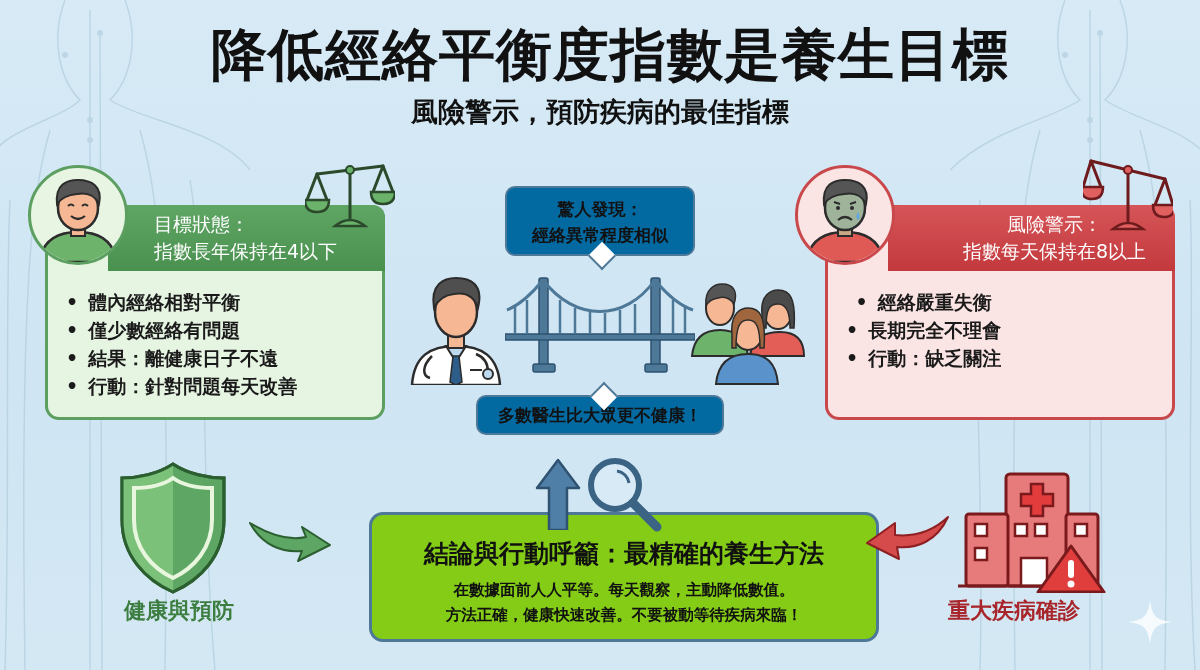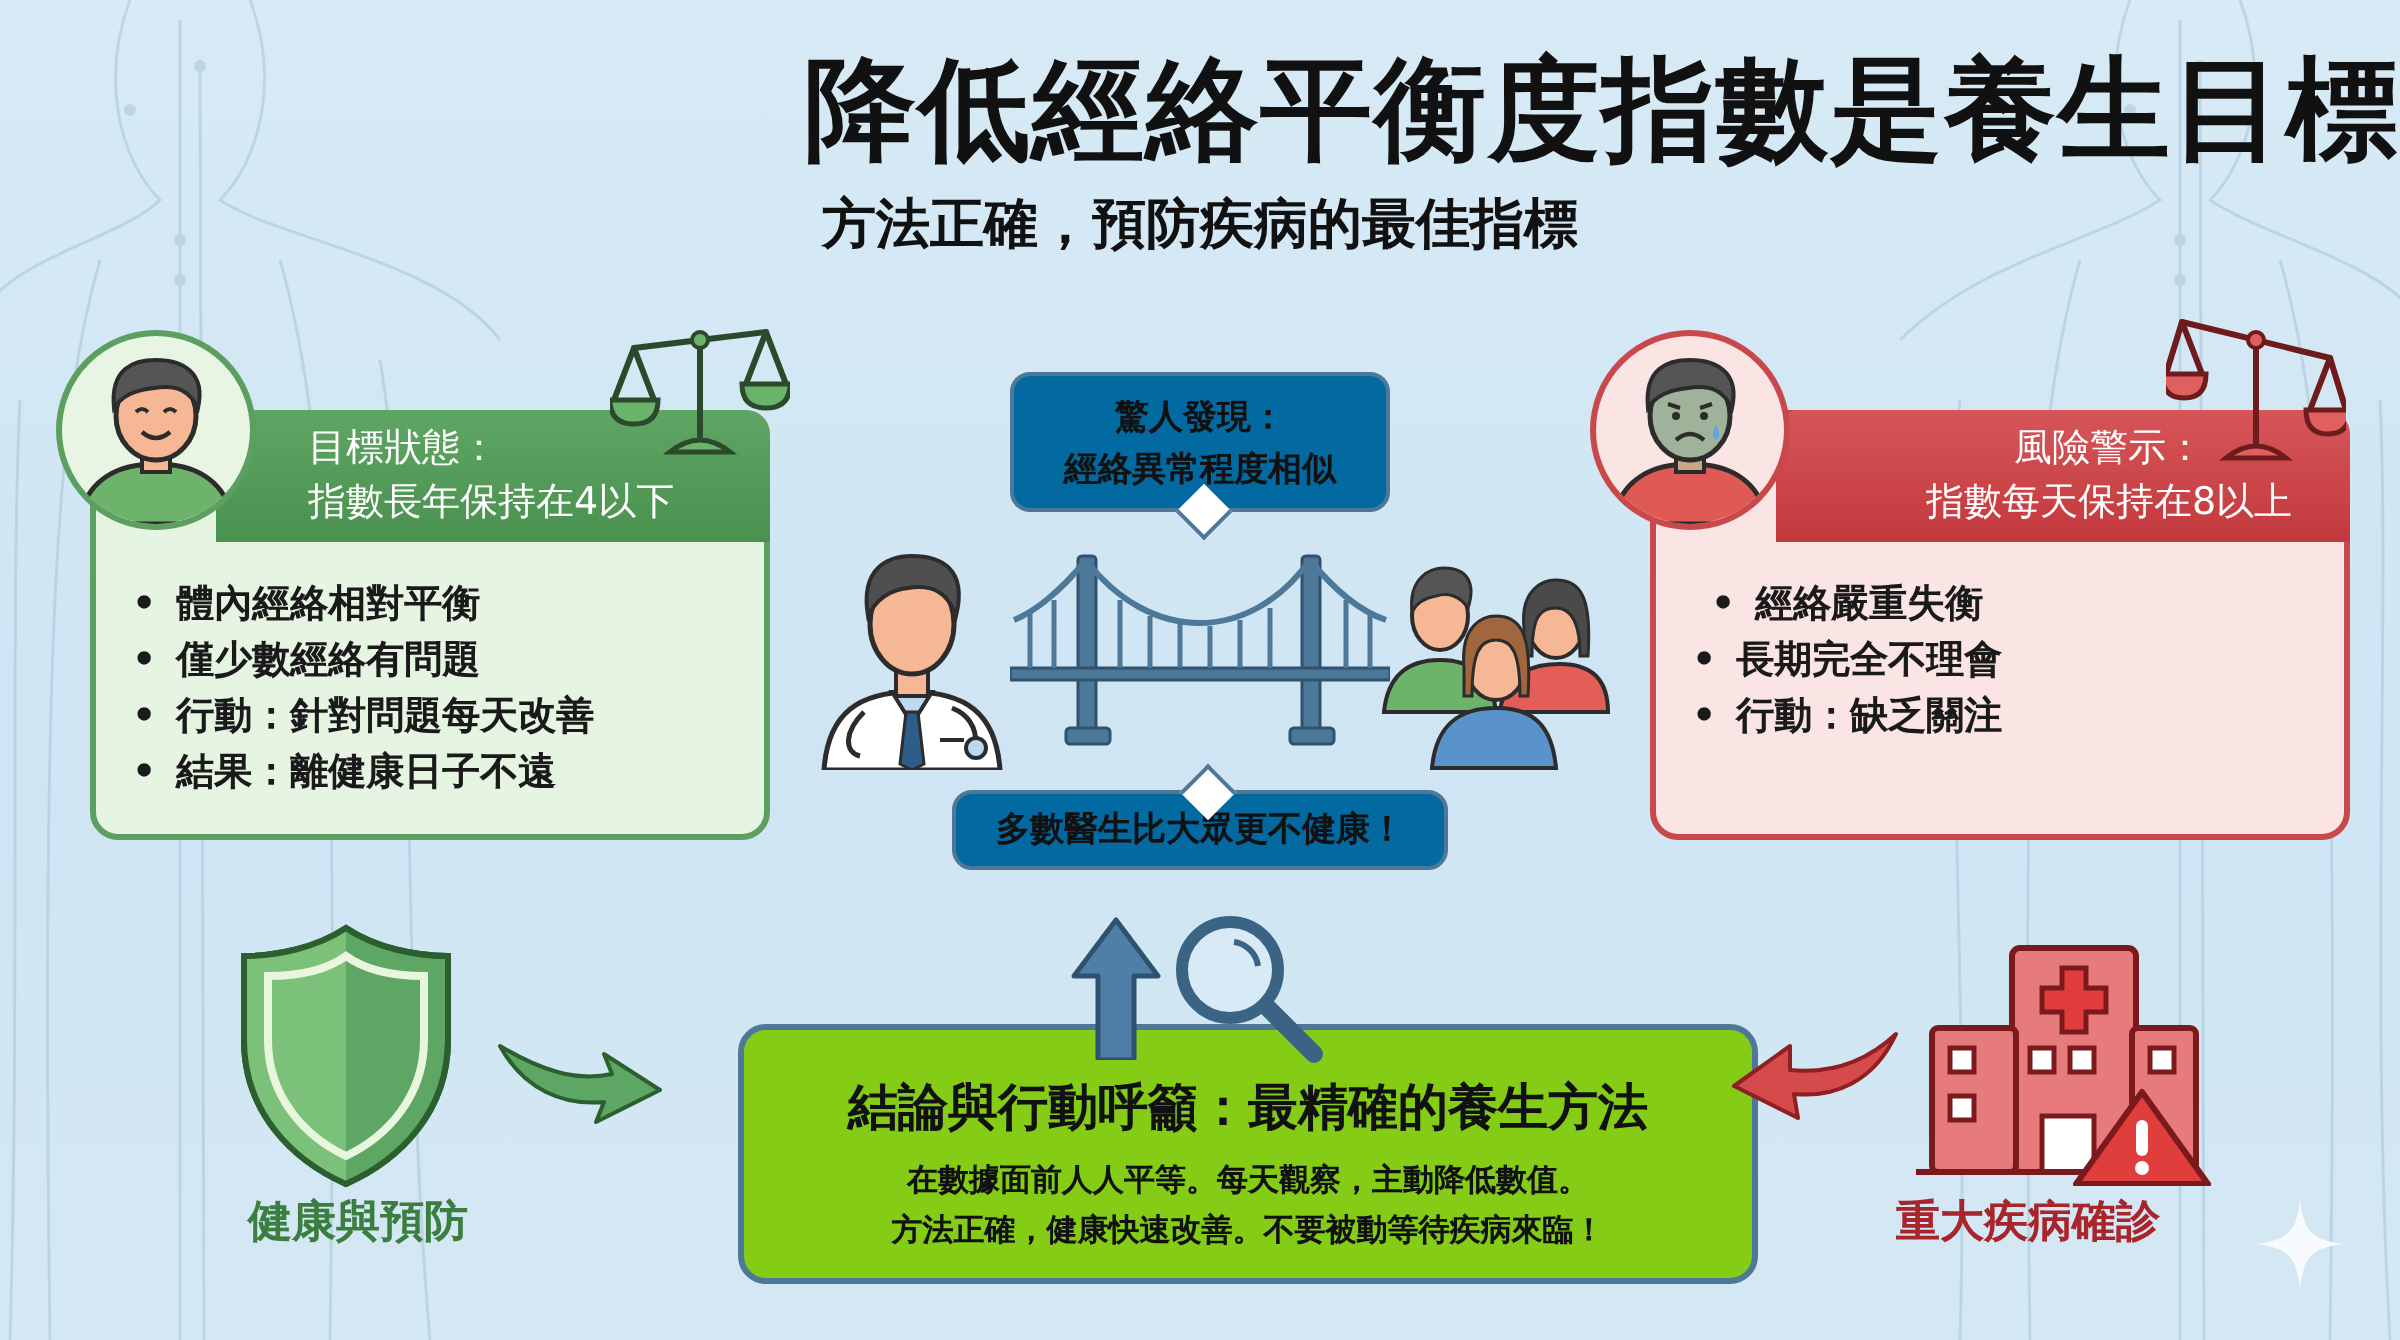--- a/index.html
+++ b/index.html
@@ -9,21 +9,21 @@
     background: linear-gradient(180deg, #d7eaf6 0%, #cfe5f3 55%, #d4e8f4 100%);
     position: relative;
     color: #1a1a1a;
   }
   .bg-figure { position: absolute; top: 0; opacity: 0.55; pointer-events: none; }
   .bg-left { left: -10px; }
   .bg-right { right: -10px; }
 
   .title {
     position: absolute; left: 0; width: 1200px; top: 18px;
-    text-align: right; font-size: 56px; font-weight: 900; color: #111;
+    text-align: center; font-size: 56px; font-weight: 900; color: #111;
     letter-spacing: 1px;
     padding-left: 20px;
   }
   .subtitle {
     position: absolute; left: 0; width: 1200px; top: 94px;
     text-align: center; font-size: 27px; font-weight: 700; color: #111;
   }
 
   
   .card { position: absolute; border-radius: 14px; }
@@ -122,32 +122,32 @@
   </g>
   <g fill="#a9c6d8">
       <circle cx="140" cy="120" r="3"></circle>
       <circle cx="140" cy="140" r="3"></circle>
       <circle cx="150" cy="33" r="3"></circle>
       <circle cx="115" cy="55" r="3"></circle>
     </g>
 </svg>
 
 <h1 class="title">降低經絡平衡度指數是養生目標</h1>
-<h2 class="subtitle">方法正確，預防疾病的最佳指標</h2>
+<h2 class="subtitle">風險警示，預防疾病的最佳指標</h2>
 
 <div class="card card-green">
   <div class="card-head">
     <div>目標狀態：</div>
     <div>指數長年保持在4以下</div>
   </div>
   <ul class="card-list">
     <li>體內經絡相對平衡</li>
     <li>僅少數經絡有問題</li>
+    <li>結果：離健康日子不遠</li>
     <li>行動：針對問題每天改善</li>
-    <li>結果：離健康日子不遠</li>
   </ul>
 </div>
 <div class="avatar avatar-green">
   <svg width="94" height="94" viewBox="0 0 94 94">
     <path d="M8 94 C12 70 30 64 47 64 C64 64 82 70 86 94 Z" fill="#6db36c" stroke="#2c2c2c" stroke-width="2.5"></path>
     <rect x="40" y="54" width="14" height="14" fill="#f6b894" stroke="#2c2c2c" stroke-width="2"></rect>
     <ellipse cx="47" cy="40" rx="20" ry="22" fill="#f6b894" stroke="#2c2c2c" stroke-width="2.5"></ellipse>
     <path d="M26 36 C24 16 36 12 47 12 C60 12 72 18 68 36 C64 28 58 24 46 26 C36 27 30 30 26 36 Z" fill="#555" stroke="#2c2c2c" stroke-width="2"></path>
     <path d="M37 38 Q40 35 43 38" stroke="#2c2c2c" stroke-width="2" fill="none"></path>
     <path d="M51 38 Q54 35 57 38" stroke="#2c2c2c" stroke-width="2" fill="none"></path>

